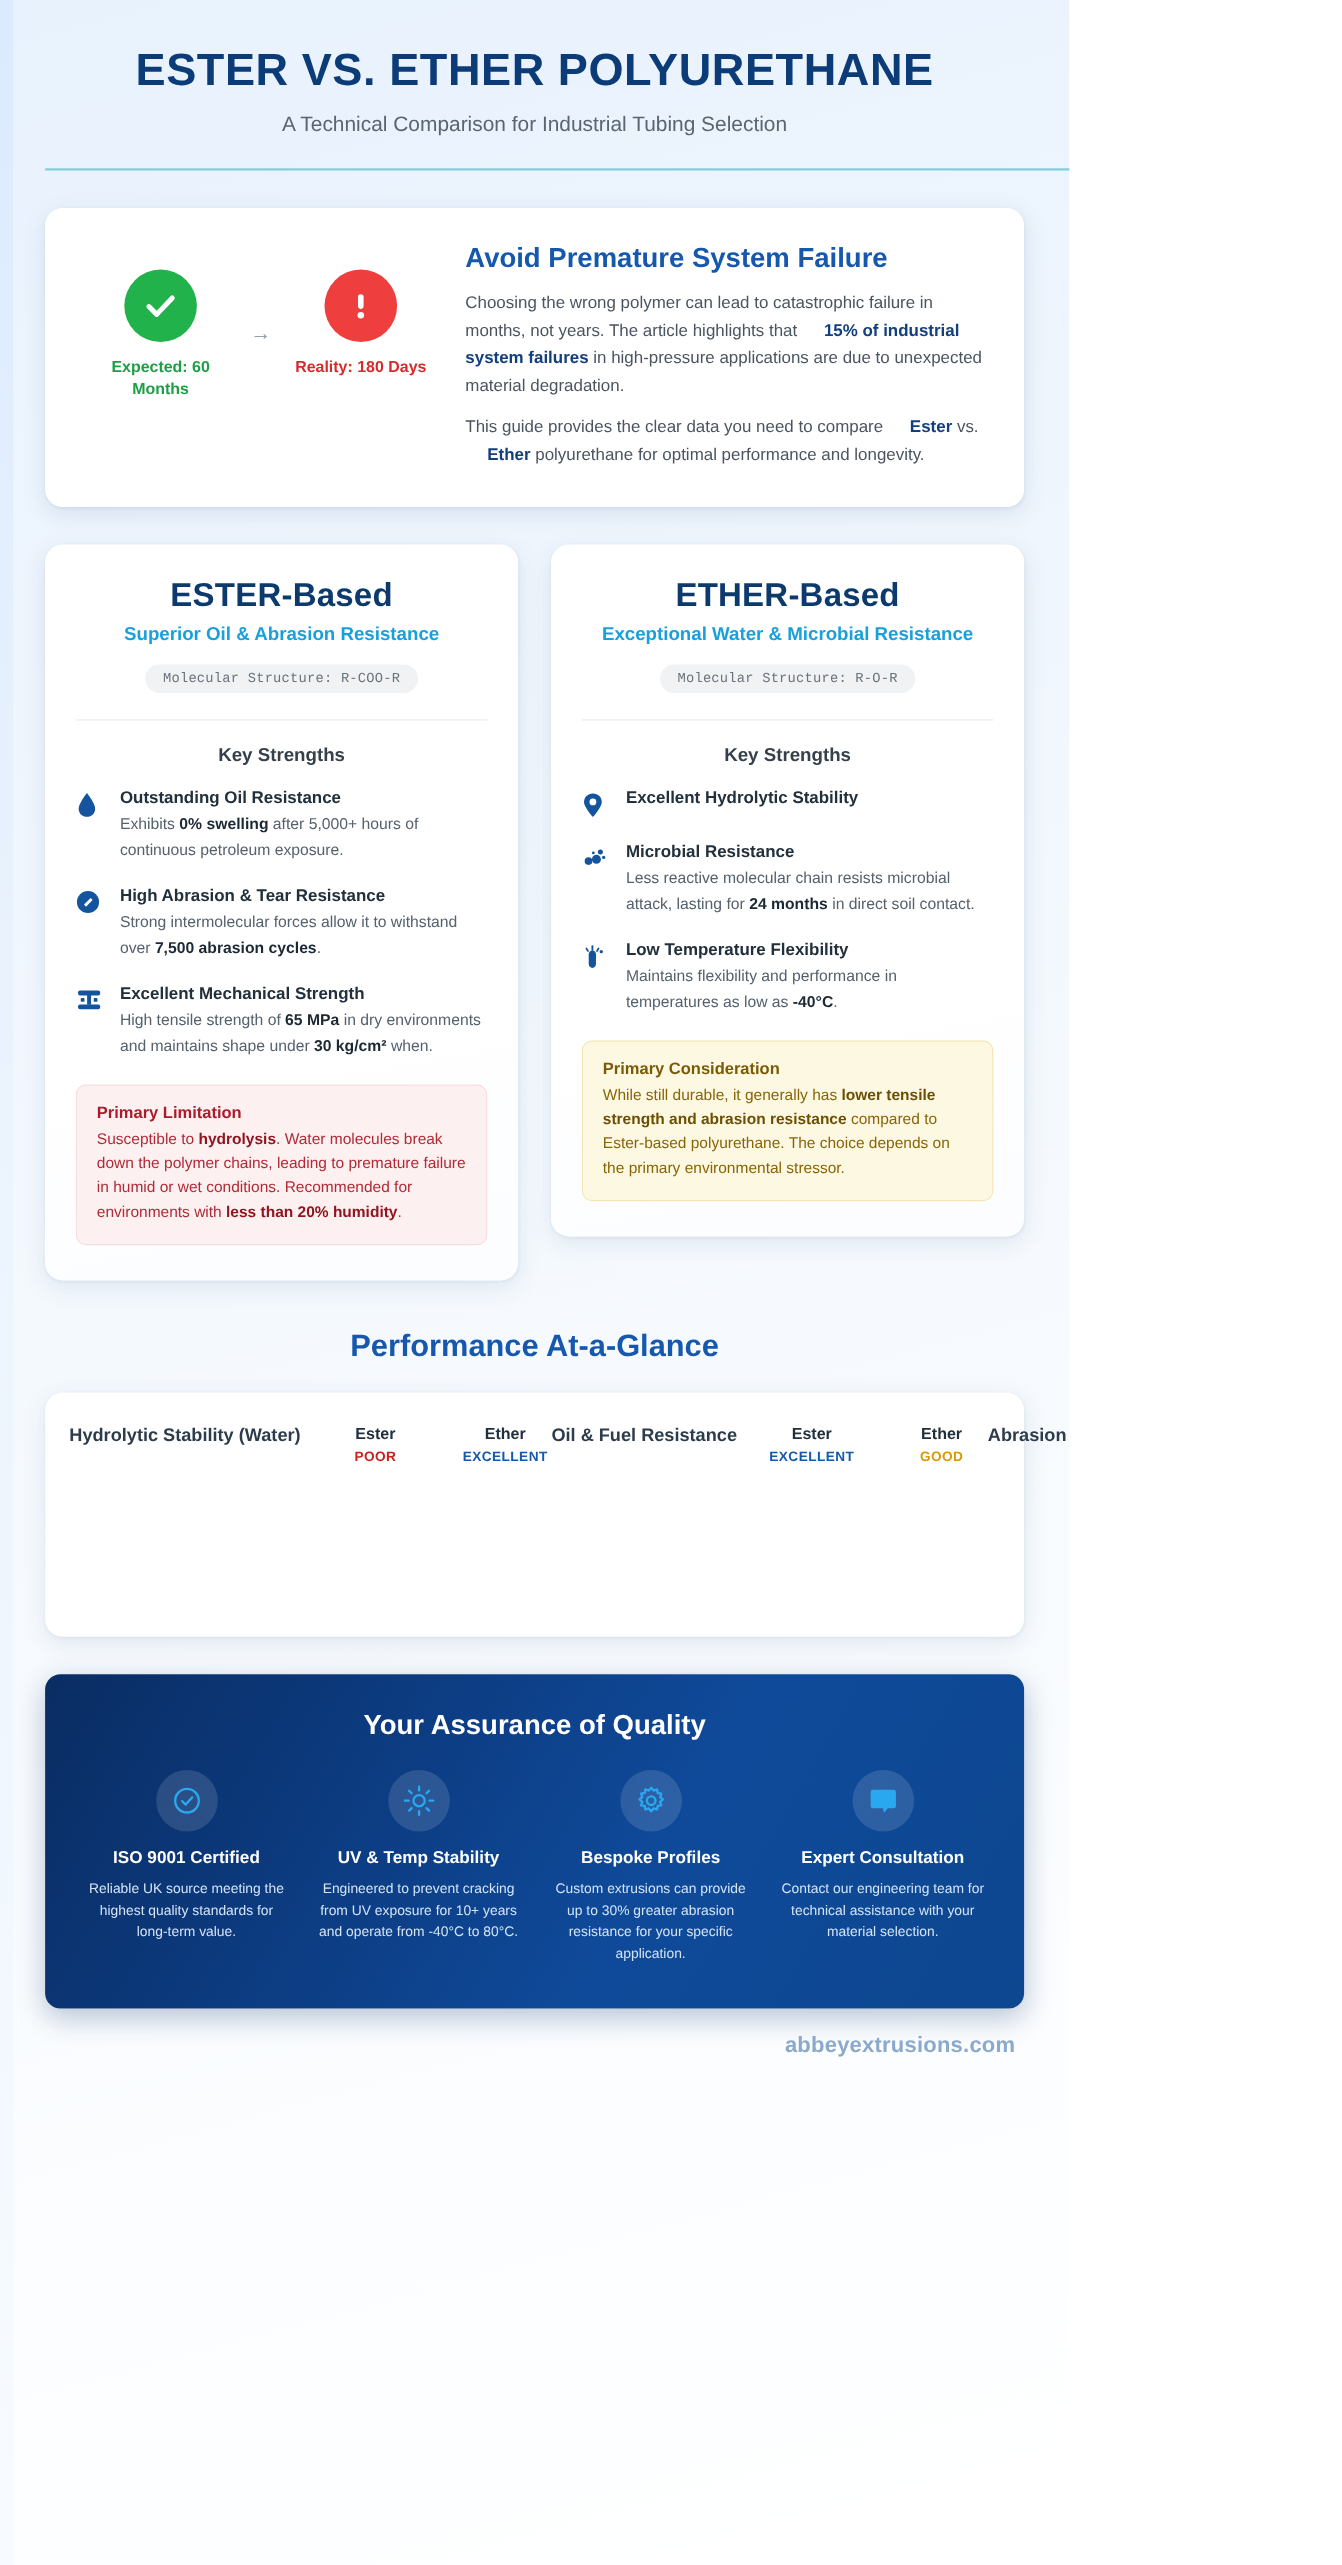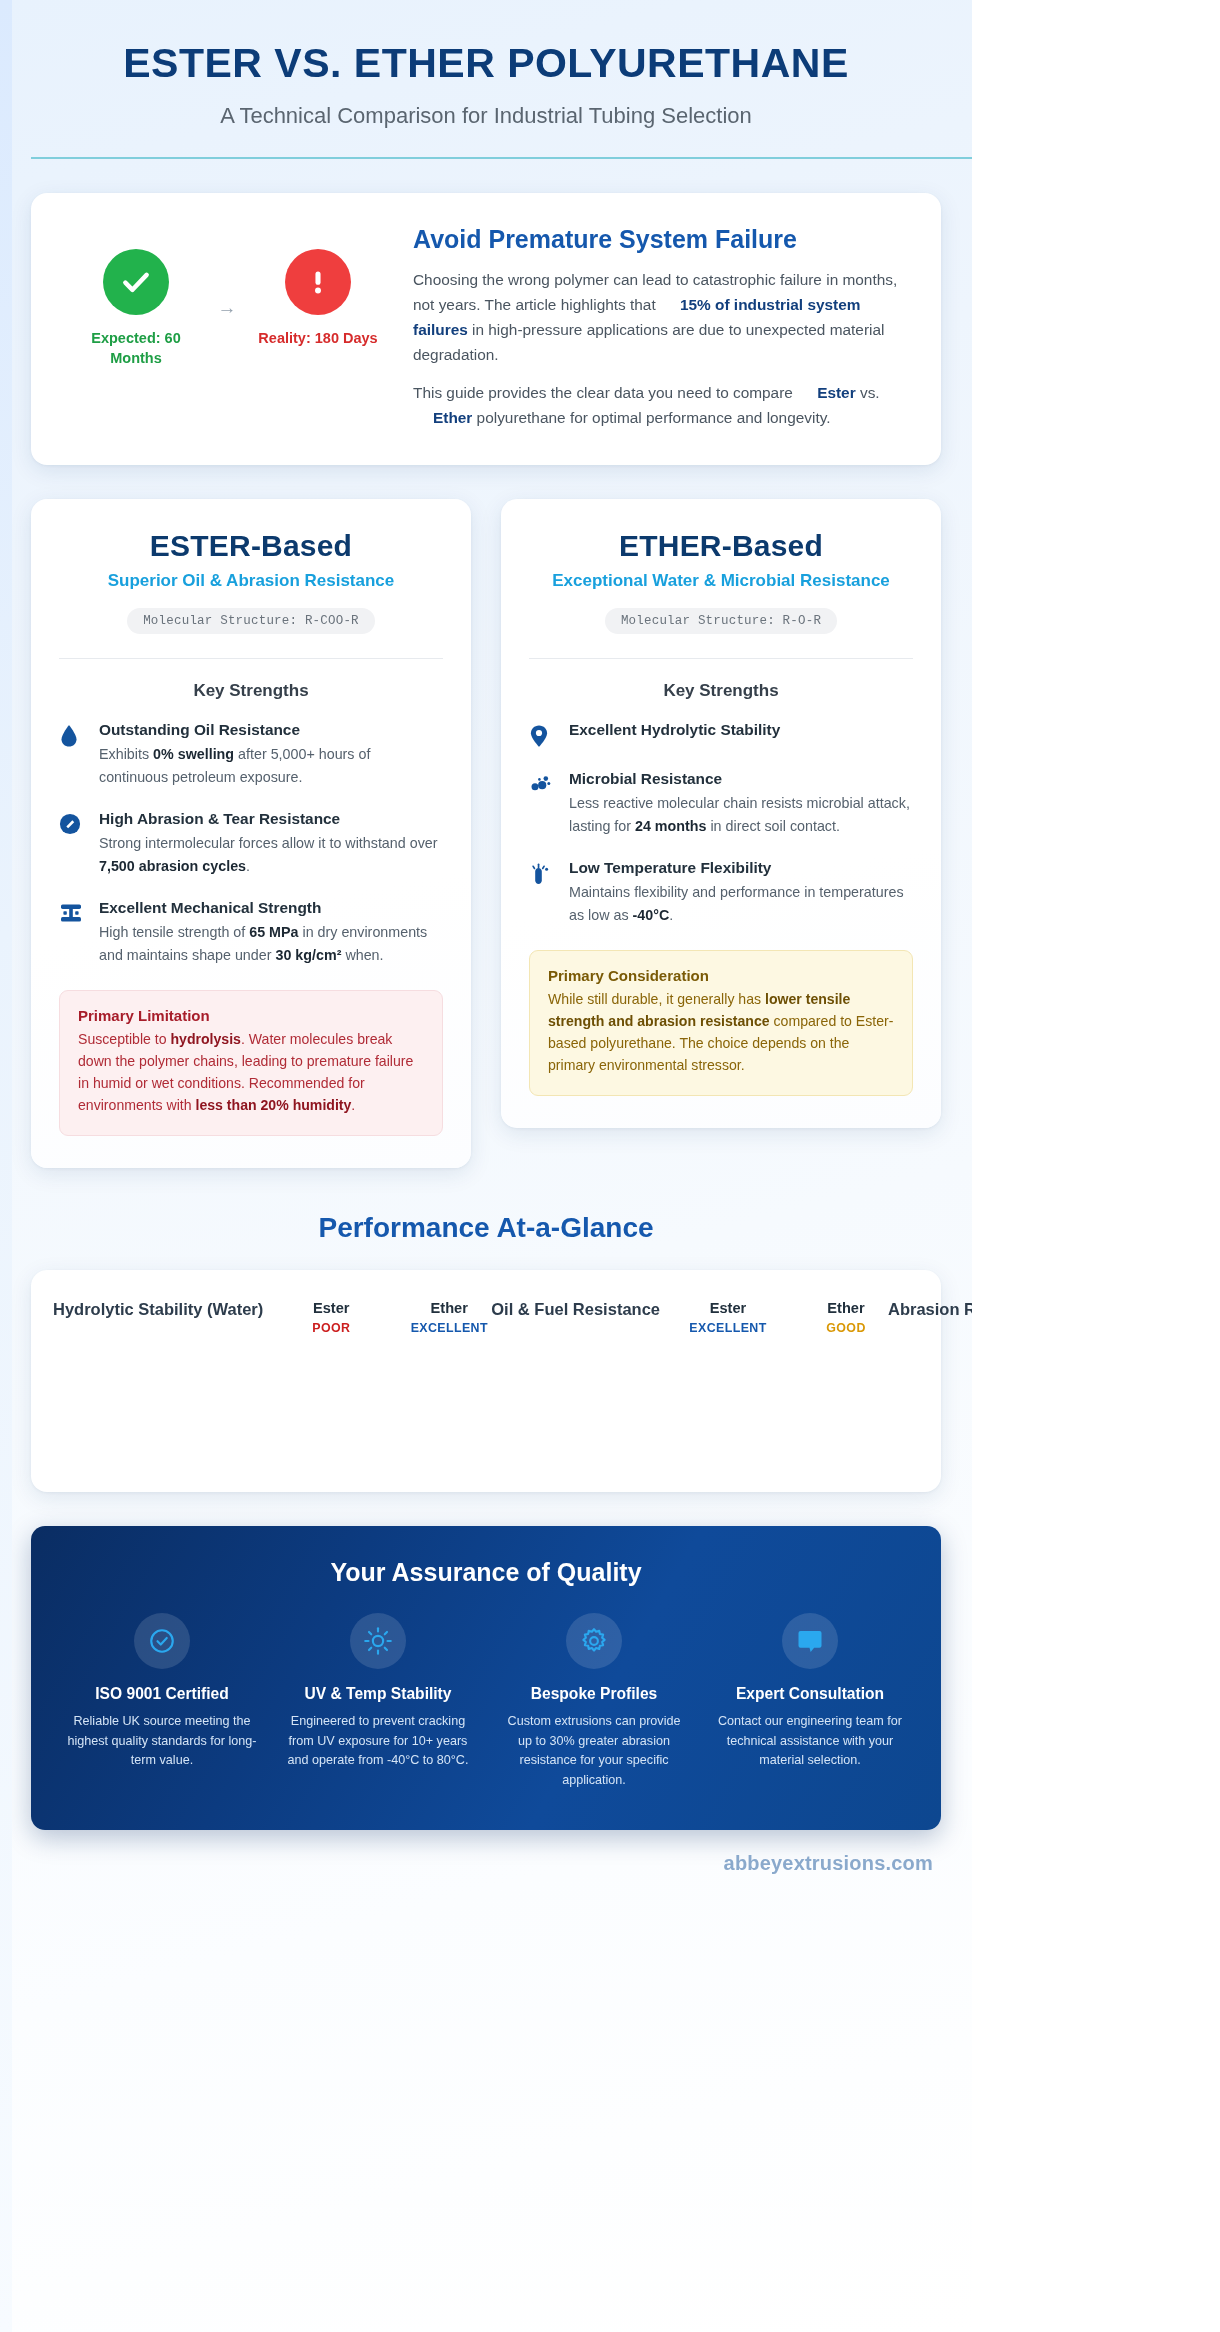--- a/index.html
+++ b/index.html
@@ -10,41 +10,41 @@
     font-family: "Liberation Sans", sans-serif;
     background: #ffffff;
   }
 
   .page {
     position: relative;
     width: 972px;
     height: 2332px;
     background: linear-gradient(165deg, #e8f2fd 0%, #eef5fd 22%, #f6fafe 55%, #fbfdff 78%, #ffffff 100%);
     overflow: hidden;
-    padding: 0 31px;
+    padding: 0 41px;
   }
   .page::after{
     content:"";
     position:absolute; left:0; top:0; width:12px; height:100%;
     background: linear-gradient(180deg,#dbeafe 0%, #eaf3fd 40%, #f7fbff 100%);
     pointer-events:none;
   }
 
   
   .header { padding-top: 40px; text-align: center; }
   .title {
     font-size: 41px;
     font-weight: 700;
     letter-spacing: 0.5px;
     color: #0c3c78;
     line-height: 1.15;
   }
   .subtitle {
     margin-top: 16px;
-    font-size: 22px;
+    font-size: 19px;
     color: #5a6570;
     font-weight: 400;
   }
   .rule {
     margin: 28px auto 0;
     width: 1075px;
     height: 2px;
     background: #6dc7d6;
     opacity: .85;
   }

